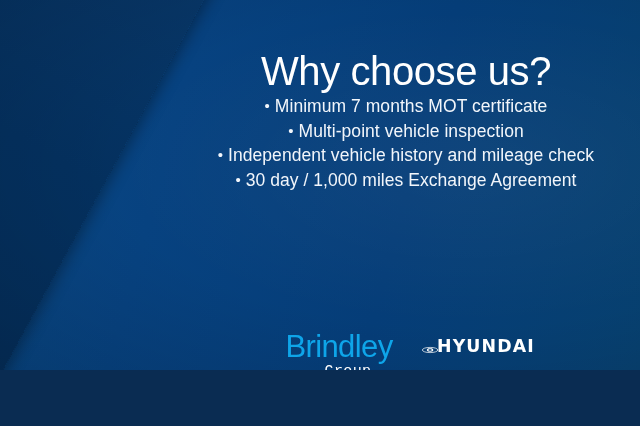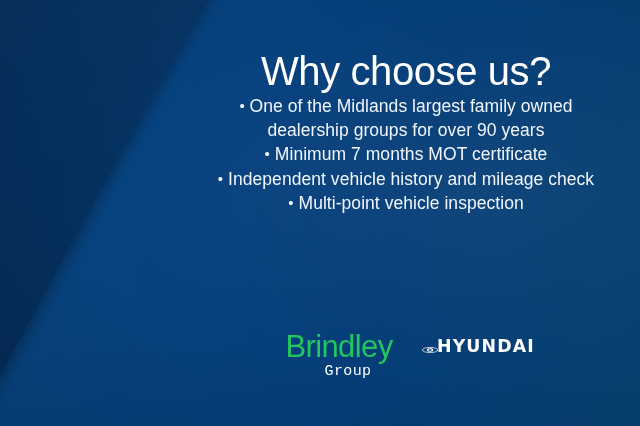--- a/index.html
+++ b/index.html
@@ -3,21 +3,21 @@
 <meta charset="utf-8">
 <style>
   html, body {
     margin: 0;
     padding: 0;
     background: #0a2c52;
   }
   #stage {
     position: relative;
     width: 640px;
-    height: 426px;
+    height: 370px;
     overflow: hidden;
     background: #063f7c;
     font-family: "Liberation Sans", sans-serif;
     -webkit-font-smoothing: antialiased;
   }
 
   
   .bg-base {
     position: absolute;
     inset: 0;
@@ -127,21 +127,21 @@
     position: relative;
     width: 122px;
     height: 62px;
     text-align: center;
   }
   .brindley-word {
     font-size: 31px;
     line-height: 34px;
     font-weight: 400;
     letter-spacing: -0.6px;
-    color: #22c55e;
+    color: #0ea5e9;
   }
   .brindley-sub {
     font-size: 15px;
     line-height: 17px;
     font-weight: 400;
     letter-spacing: 0.4px;
     color: #ffffff;
     margin-top: -1px;
     padding-left: 18px;
     font-family: Liberation Mono, monospace;
@@ -180,24 +180,24 @@
     <div class="band-sliver"></div>
     <div class="band-edge"></div>
   </div>
   <div class="band-vignette"></div>
 
   <div class="content">
 
     <h1 class="page-title">Why choose us?</h1>
 
     <ul class="benefit-list">
-      <li class="benefit-item"><span class="dot">•</span> <span>One of the Midlands largest family owned dealership groups for over 90 years</span></li>
       <li class="benefit-item"><span class="dot">•</span> <span>Minimum 7 months MOT certificate</span></li>
+      <li class="benefit-item"><span class="dot">•</span> <span>Multi-point vehicle inspection</span></li>
       <li class="benefit-item"><span class="dot">•</span> <span>Independent vehicle history and mileage check</span></li>
-      <li class="benefit-item"><span class="dot">•</span> <span>Multi-point vehicle inspection</span></li>
+      <li class="benefit-item"><span class="dot">•</span> <span>30 day / 1,000 miles Exchange Agreement</span></li>
     </ul>
 
     <div class="logos">
 
       <div class="brindley-logo">
         <div class="brindley-word">Brindley</div>
         <div class="brindley-sub">Group</div>
       </div>
 
       <div class="hyundai-logo">

